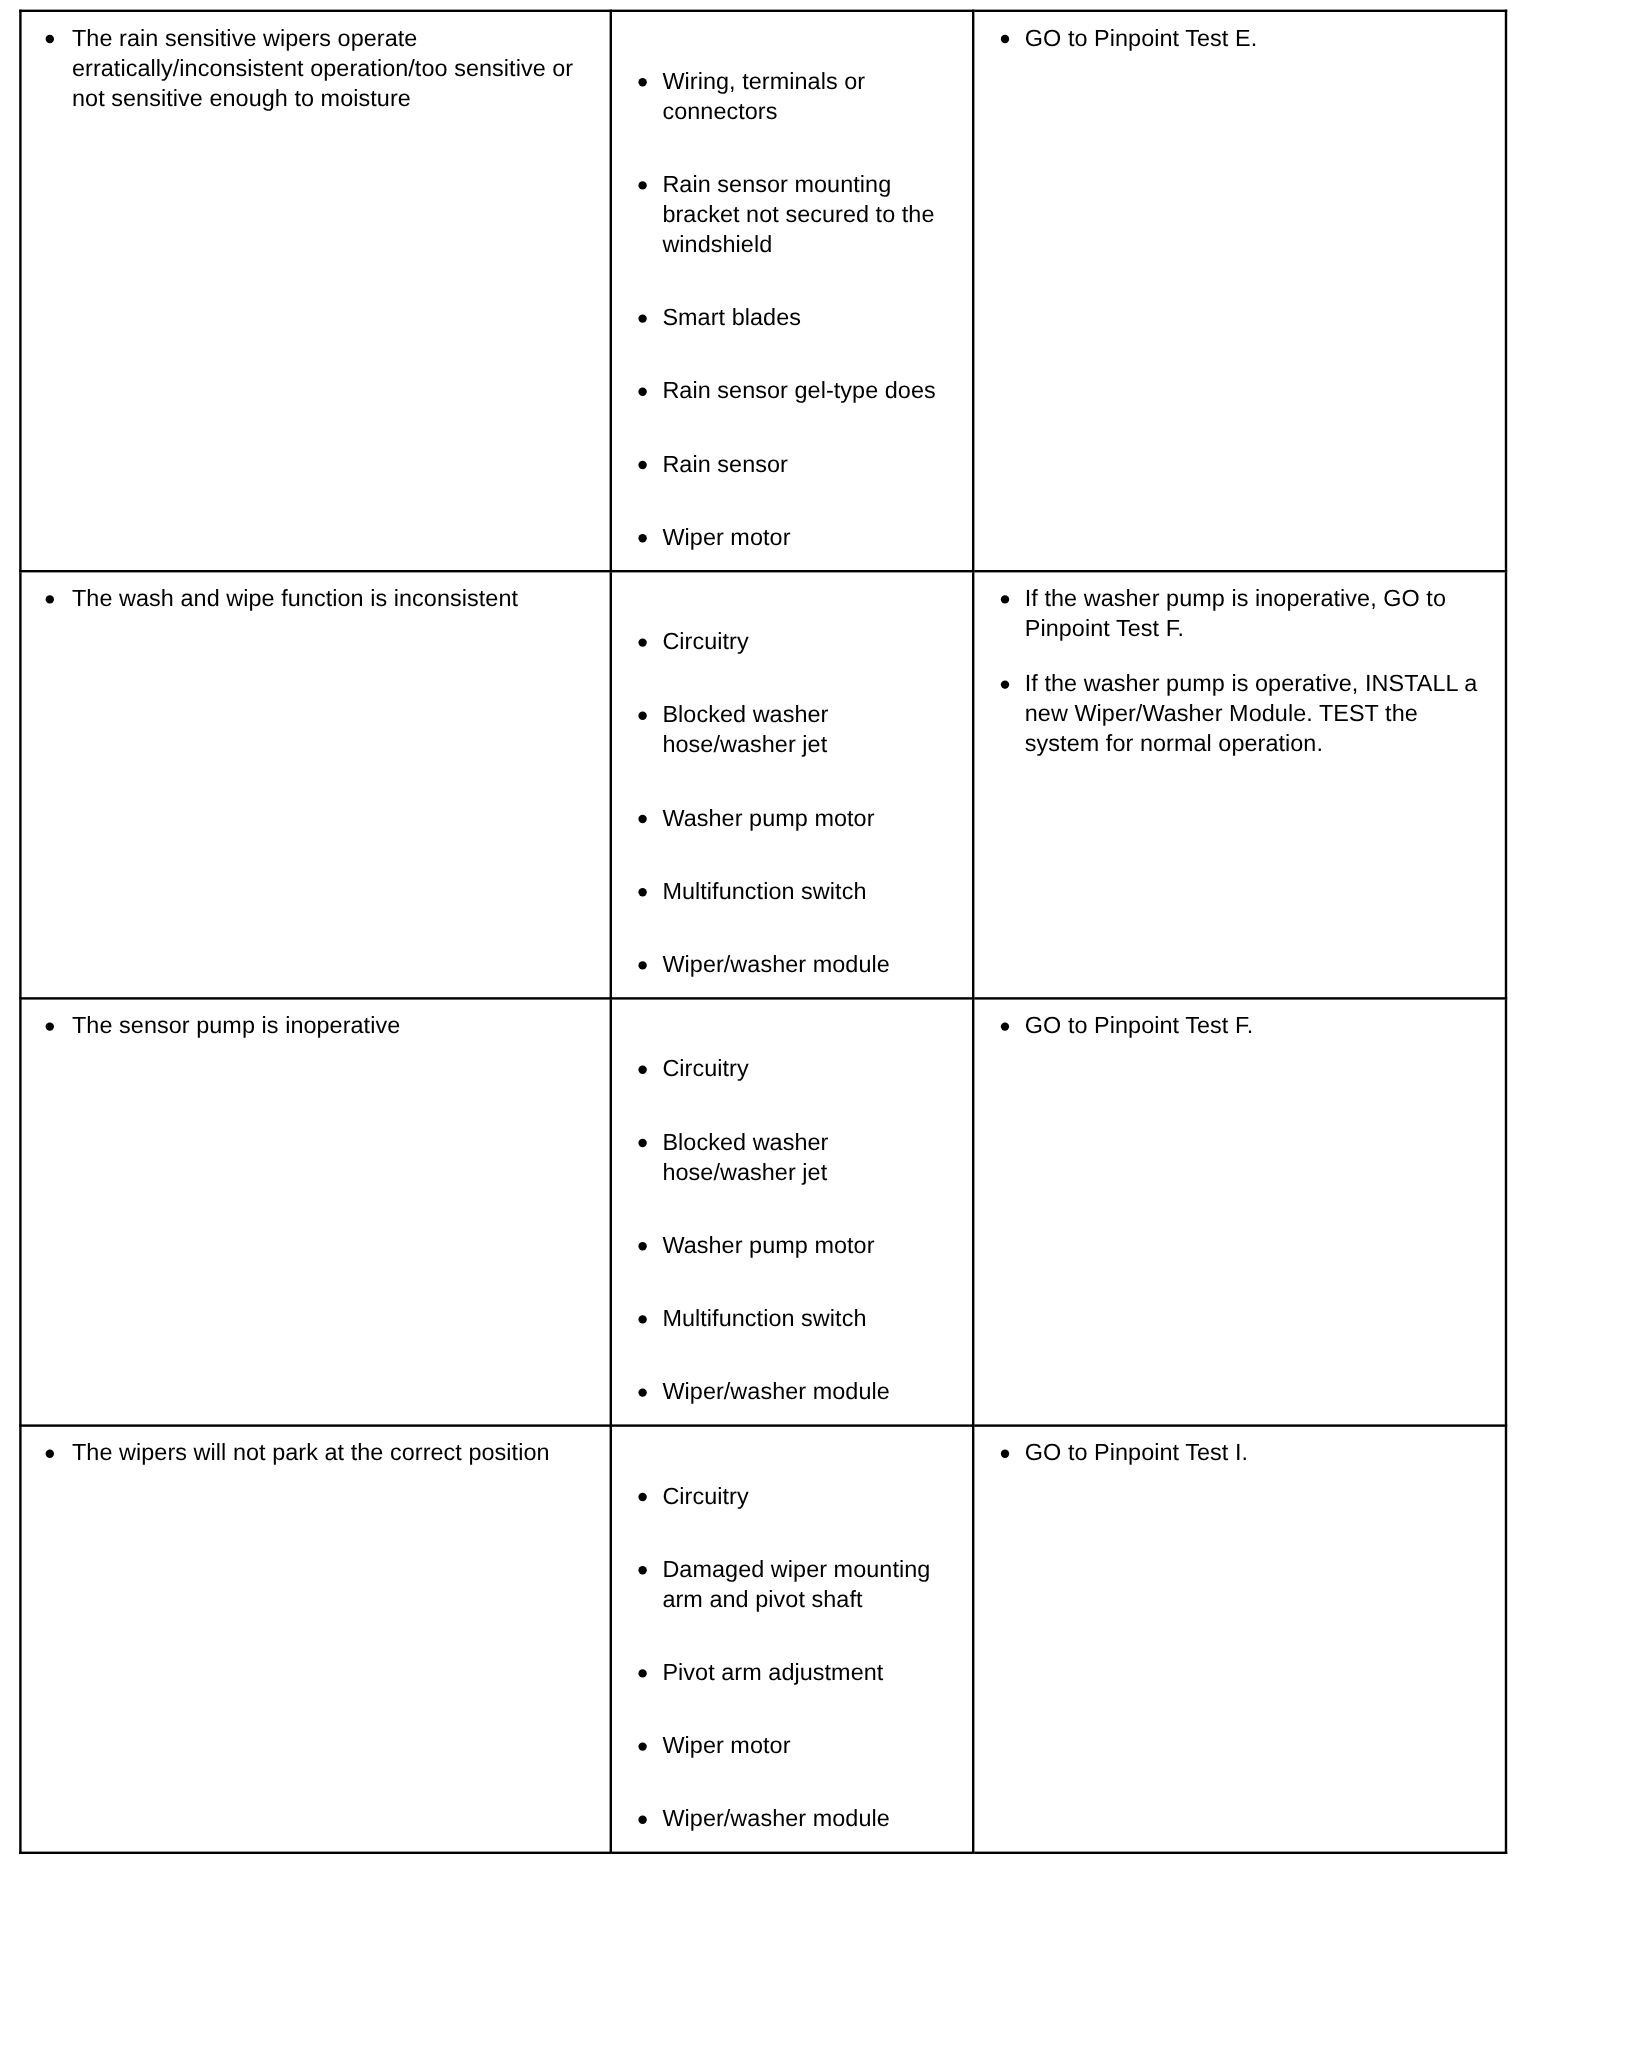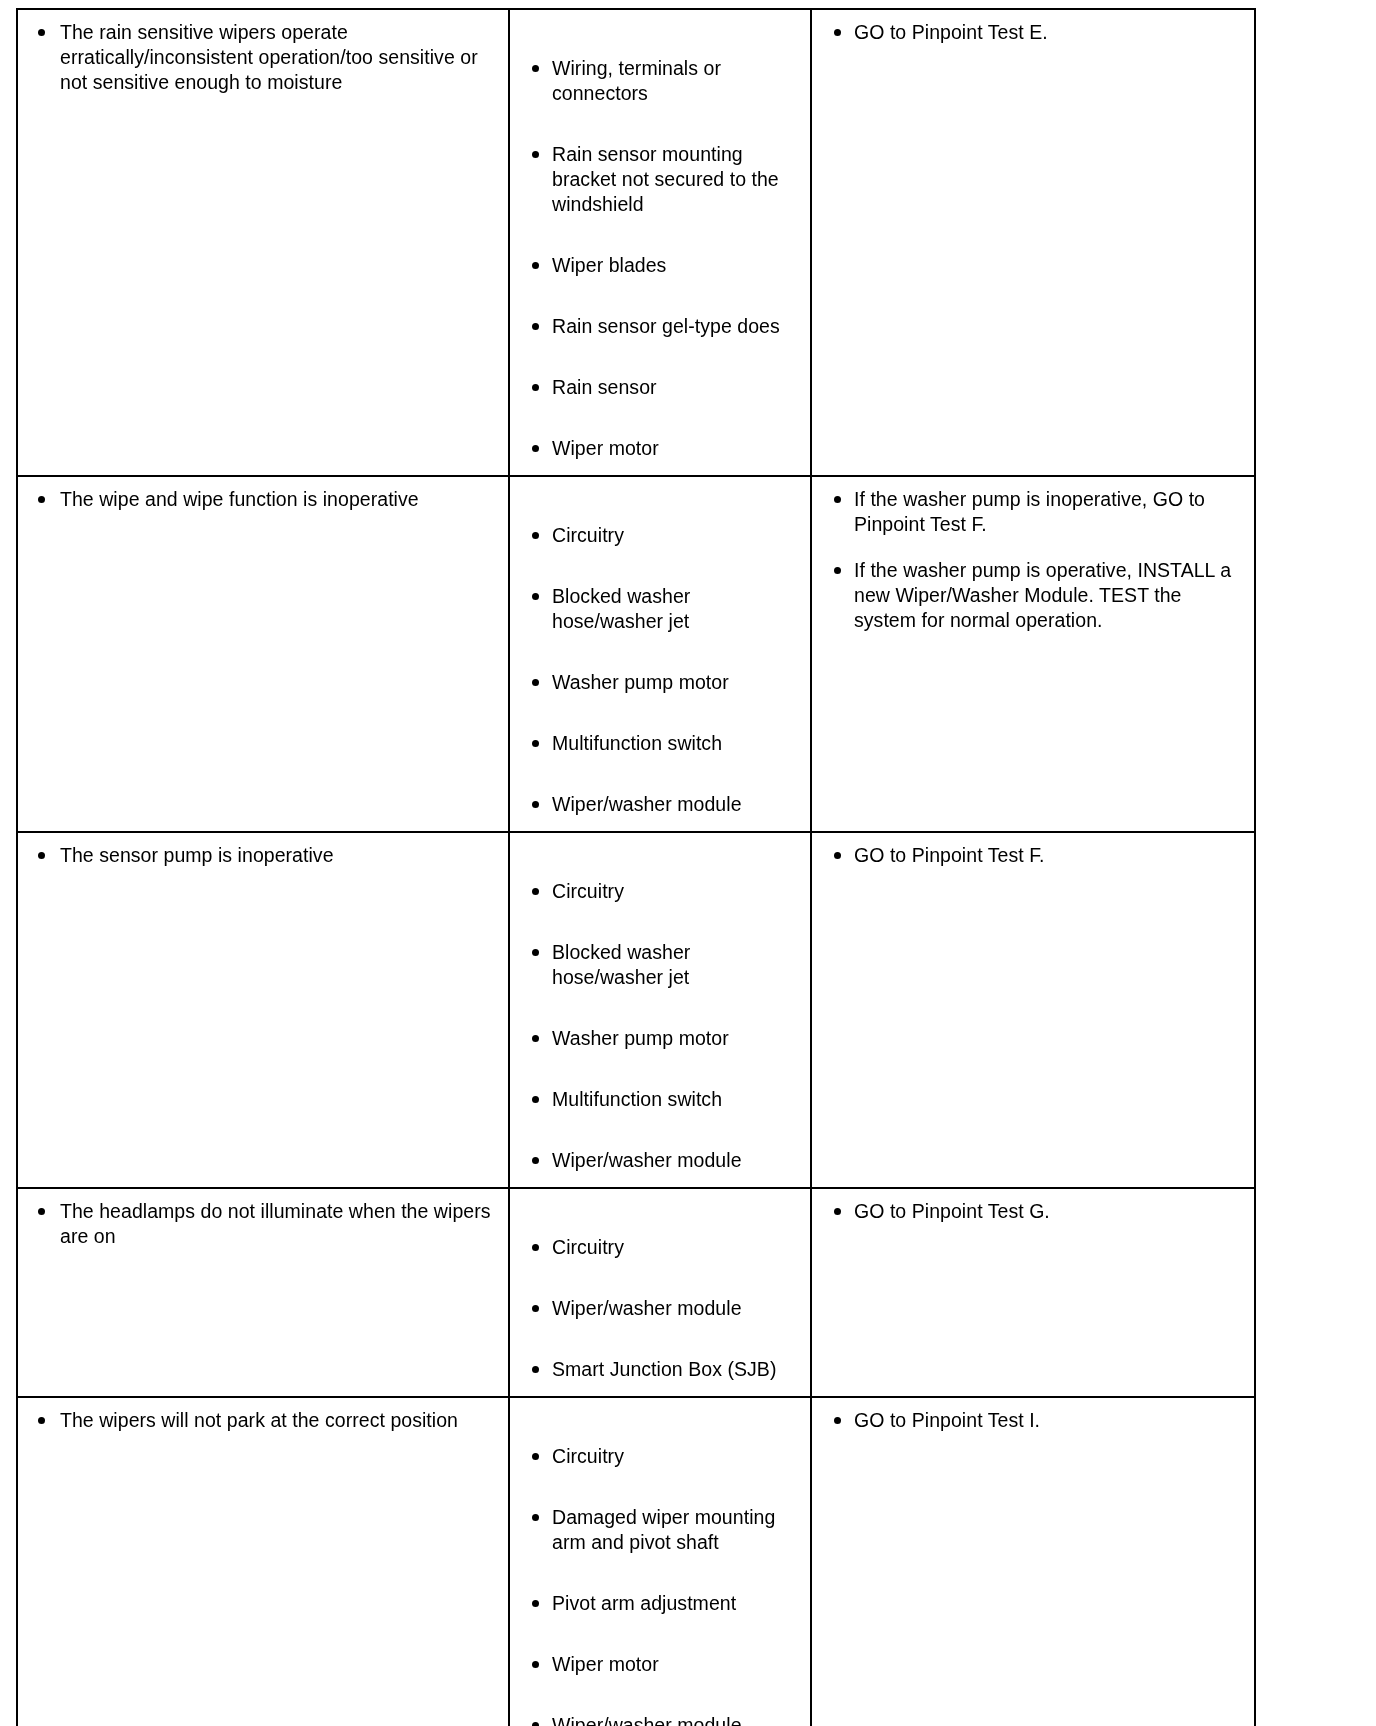--- a/index.html
+++ b/index.html
@@ -86,37 +86,37 @@
       <tr>
         <td class="col-sym">
           <ul class="blist">
             <li>The rain sensitive wipers operate erratically/inconsistent operation/too sensitive or not sensitive enough to moisture</li>
           </ul>
         </td>
         <td class="col-cause">
           <ul class="blist">
             <li>Wiring, terminals or connectors</li>
             <li>Rain sensor mounting bracket not secured to the windshield</li>
-            <li>Wiper blades</li>
+            <li>Smart blades</li>
             <li>Rain sensor gel-type does</li>
             <li>Rain sensor</li>
             <li>Wiper motor</li>
           </ul>
         </td>
         <td class="col-action">
           <ul class="blist">
             <li>GO to Pinpoint Test E.</li>
           </ul>
         </td>
       </tr>
 
       <tr>
         <td class="col-sym">
           <ul class="blist">
-            <li>The wipe and wipe function is inoperative</li>
+            <li>The wash and wipe function is inconsistent</li>
           </ul>
         </td>
         <td class="col-cause">
           <ul class="blist">
             <li>Circuitry</li>
             <li>Blocked washer hose/washer jet</li>
             <li>Washer pump motor</li>
             <li>Multifunction switch</li>
             <li>Wiper/washer module</li>
           </ul>
@@ -144,39 +144,20 @@
             <li>Wiper/washer module</li>
           </ul>
         </td>
         <td class="col-action">
           <ul class="blist">
             <li>GO to Pinpoint Test F.</li>
           </ul>
         </td>
       </tr>
 
-      <tr>
-        <td class="col-sym">
-          <ul class="blist">
-            <li>The headlamps do not illuminate when the wipers are on</li>
-          </ul>
-        </td>
-        <td class="col-cause">
-          <ul class="blist">
-            <li>Circuitry</li>
-            <li>Wiper/washer module</li>
-            <li>Smart Junction Box (SJB)</li>
-          </ul>
-        </td>
-        <td class="col-action">
-          <ul class="blist">
-            <li>GO to Pinpoint Test G.</li>
-          </ul>
-        </td>
-      </tr>
 
 
       <tr>
         <td class="col-sym">
           <ul class="blist">
             <li>The wipers will not park at the correct position</li>
           </ul>
         </td>
         <td class="col-cause">
           <ul class="blist">

